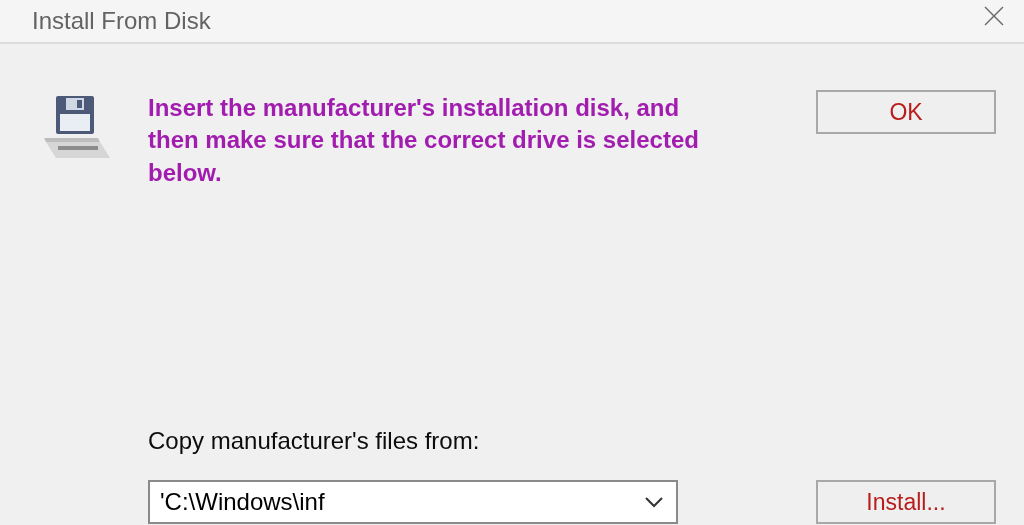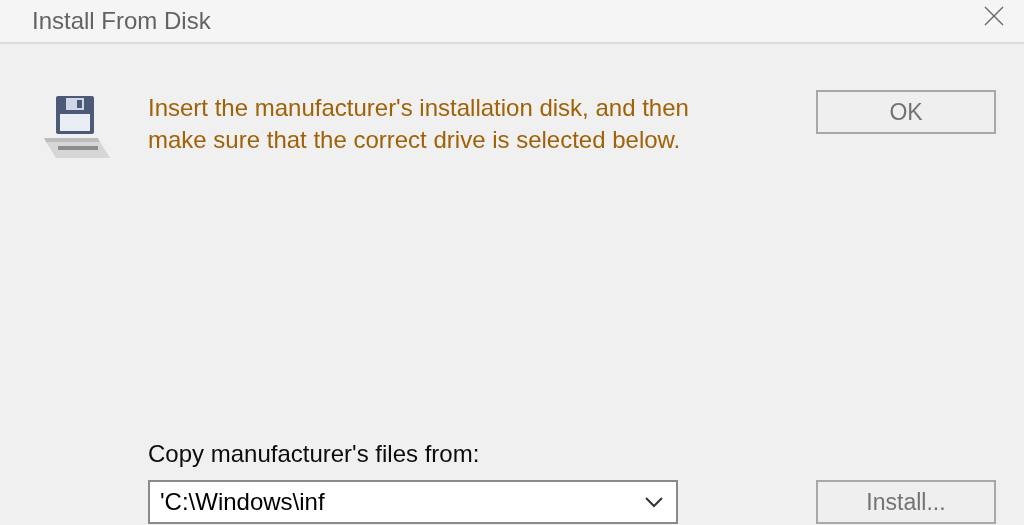--- a/index.html
+++ b/index.html
@@ -43,45 +43,46 @@
       height: 68px;
     }
 
     .instruction {
       position: absolute;
       left: 148px;
       top: 48px;
       width: 560px;
       font-size: 24px;
       line-height: 1.35;
-      color: #a16207;
+      color: #a21caf;
+      font-weight: bold;
     }
 
     .btn {
       position: absolute;
       width: 180px;
       height: 44px;
       font-size: 23px;
-      color: #737373;
+      color: #b91c1c;
       background: #efefef;
       border: 2px solid #a8a8a8;
       display: flex;
       align-items: center;
       justify-content: center;
       cursor: default;
       font-family: inherit;
     }
     .btn-ok     { right: 28px; top: 46px; }
     .btn-cancel { right: 28px; top: 116px; }
     .btn-browse { right: 28px; top: 436px; }
 
     .from-label {
       position: absolute;
       left: 148px;
-      top: 396px;
+      top: 383px;
       font-size: 24px;
       color: #0c0c0c;
     }
 
     .combo {
       position: absolute;
       left: 148px;
       top: 436px;
       width: 530px;
       height: 44px;

